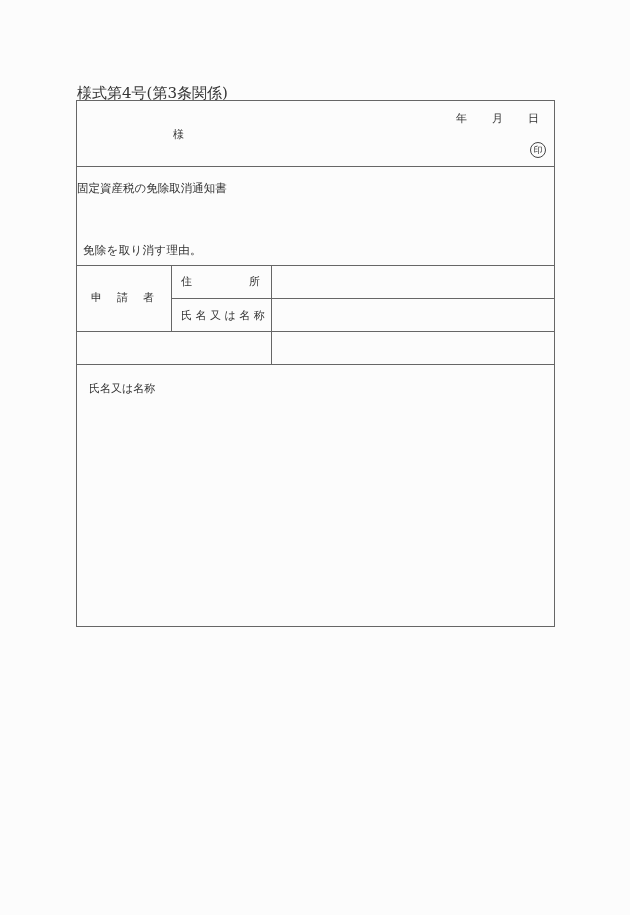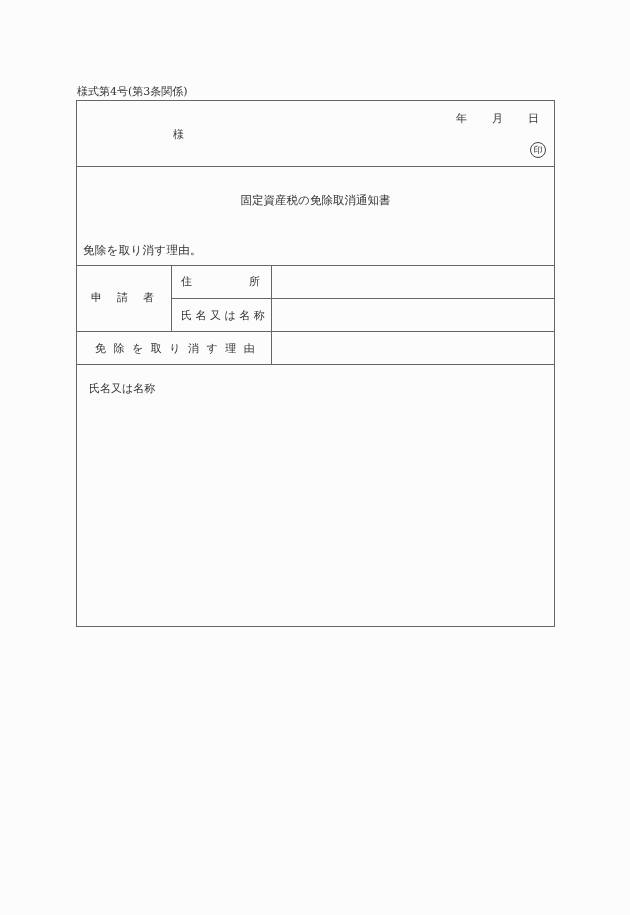--- a/index.html
+++ b/index.html
@@ -1,18 +1,18 @@
 <!DOCTYPE html>
 <html><head>
 <meta charset="utf-8">
 <style>
   html, body { margin:0; padding:0; }
   body { width:630px; height:915px; background:#fcfcfc; position:relative;
          font-family:"DejaVu Serif","Liberation Serif",serif; color:#333; font-size:11px; }
-  .caption { position:absolute; left:77px; top:84px; font-size:11px; }
+  .caption { position:absolute; left:77px; top:84px; font-size:15px; }
   .frame { position:absolute; left:76px; top:100px; width:479px; height:527px;
            border:1px solid #666; box-sizing:border-box; }
   .hline { position:absolute; left:0; right:0; height:0; border-top:1px solid #666; }
   .vline { position:absolute; width:0; border-left:1px solid #666; }
   .abs { position:absolute; white-space:nowrap; }
   .seal { position:absolute; left:453px; top:41px; width:14px; height:14px; border:1px solid #444;
           border-radius:50%; font-size:9px; line-height:14px; text-align:center; }
 </style>
 </head>
 <body>
@@ -22,35 +22,34 @@
 <div class="frame">
 
   <span class="abs" style="left:96px;top:26px;">様</span>
   <span class="abs" style="left:379px;top:10px;">年</span>
   <span class="abs" style="left:415px;top:10px;">月</span>
   <span class="abs" style="left:451px;top:10px;">日</span>
   <div class="seal">印</div>
 
   <div class="hline" style="top:65px;"></div>
 
-  <div class="abs" style="left:0;right:0;top:92px;text-align:center;font-size:11.5px;">固定資産税の免除取消通知書</div>
+  <div class="abs" style="left:0;right:0;top:80px;font-size:11.5px;">固定資産税の免除取消通知書</div>
   <div class="abs" style="left:6px;top:142px;font-size:11.5px;letter-spacing:0.3px;">免除を取り消す理由。</div>
 
   <div class="hline" style="top:164px;"></div>
   <div class="hline" style="top:197px;left:94px;"></div>
   <div class="hline" style="top:230px;"></div>
   <div class="hline" style="top:263px;"></div>
   <div class="vline" style="left:94px;top:164px;height:66px;"></div>
   <div class="vline" style="left:194px;top:164px;height:99px;"></div>
 
   <span class="abs" style="left:14px;top:189px;letter-spacing:2px;font-family:Liberation Serif, serif;">申　請　者</span>
   <span class="abs" style="left:104px;top:173px;">住</span>
   <span class="abs" style="left:172px;top:173px;">所</span>
   <span class="abs" style="left:104px;top:207px;letter-spacing:3.5px;">氏名又は名称</span>
-  <span class="abs" style="left:18px;top:240px;letter-spacing:7.5px;">免除を取り消す理由</span>
 
   <div class="abs" style="left:196px;top:166px;width:280px;height:30px;"></div>
   <div class="abs" style="left:196px;top:199px;width:280px;height:30px;"></div>
   <div class="abs" style="left:196px;top:232px;width:280px;height:30px;"></div>
 
   <span class="abs" style="left:12px;top:280px;">氏名又は名称</span>
   <div class="abs" style="left:2px;top:298px;width:472px;height:225px;"></div>
 </div>
 
 </body></html>

